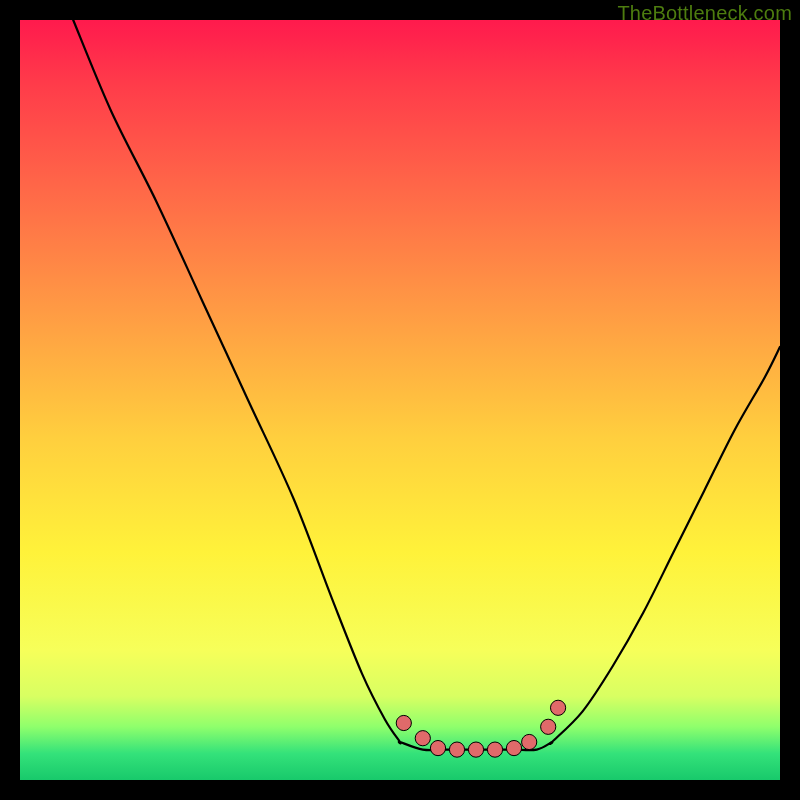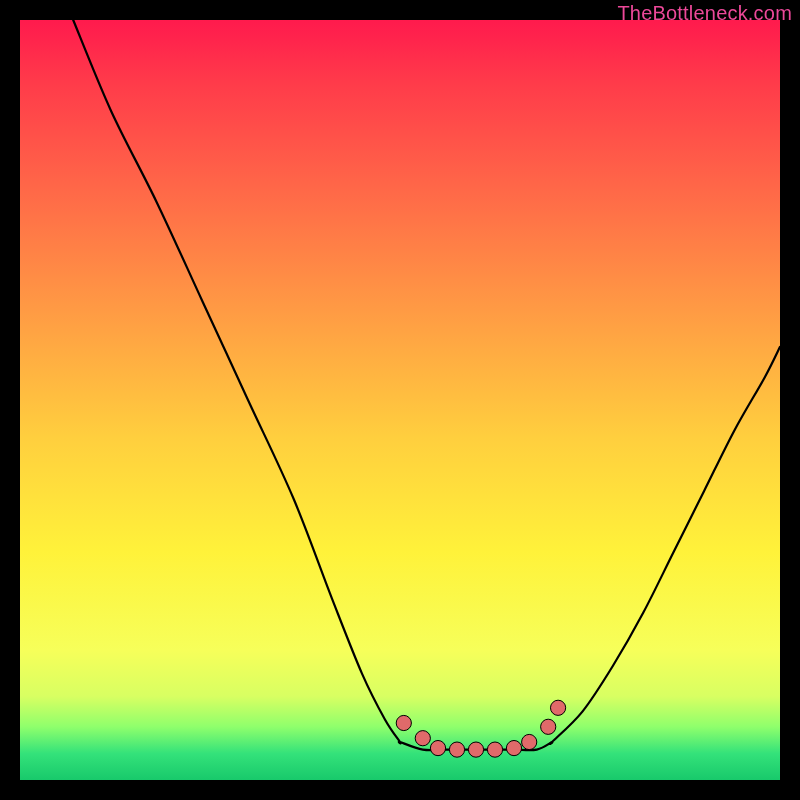--- a/index.html
+++ b/index.html
@@ -38,21 +38,21 @@
       #d8ff62 89%,
       #8fff6c 93%,
       #34e27a 96.5%,
       #18c96b 100%
     );
   }
   .watermark {
     position: absolute;
     top: 2px;
     right: 8px;
-    color: #ec4899;
+    color: #4d7c0f;
     font-size: 20px;
     font-weight: 500;
     letter-spacing: 0.2px;
   }
   svg.curve {
     position: absolute;
     left: 0;
     top: 0;
     width: 760px;
     height: 760px;

